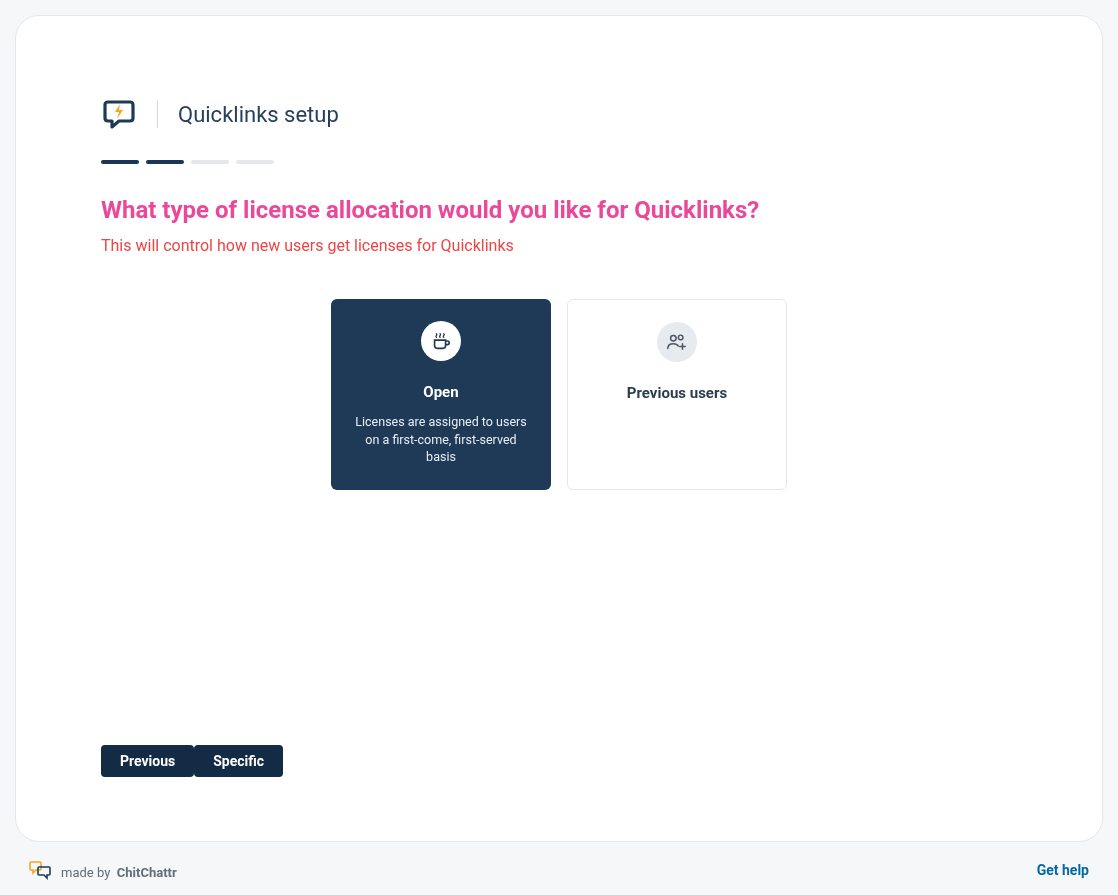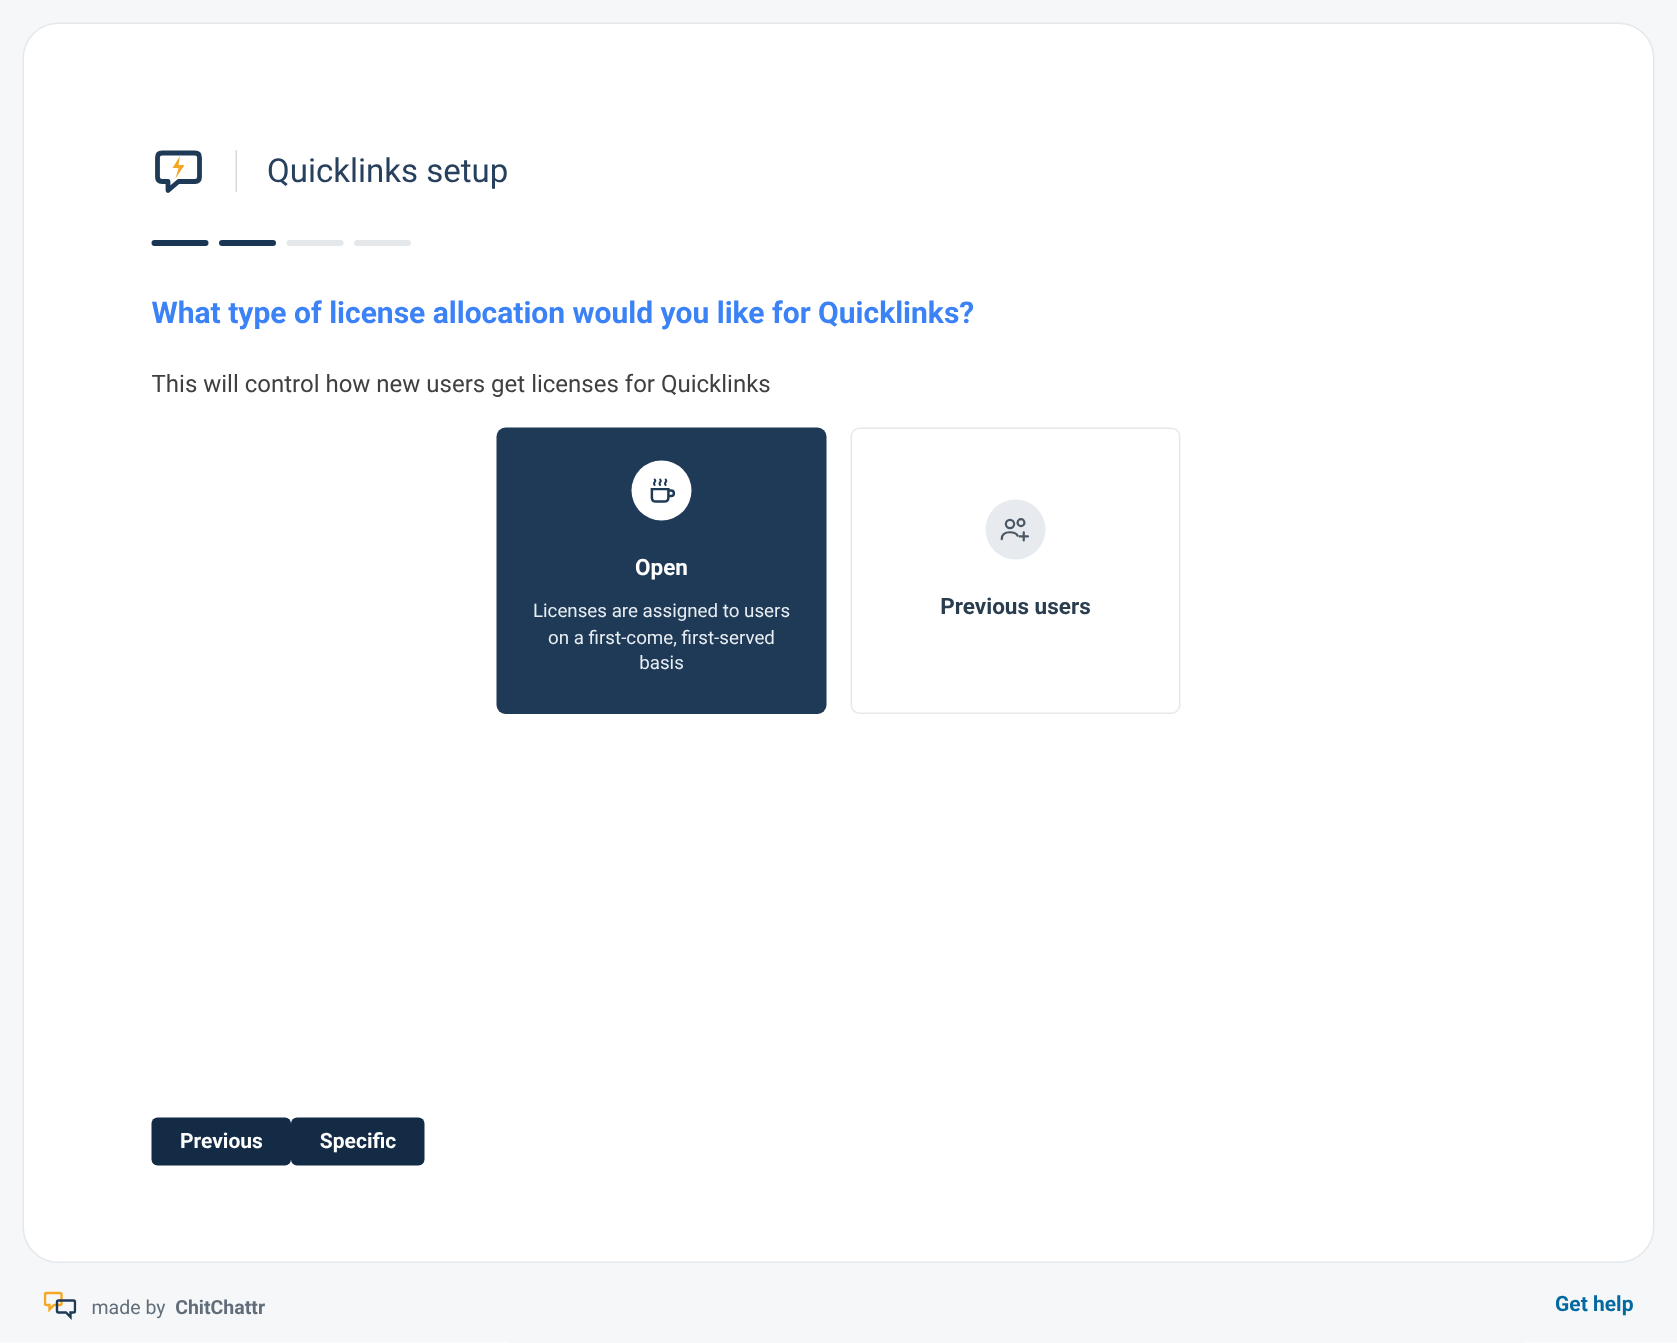--- a/index.html
+++ b/index.html
@@ -66,50 +66,49 @@
       height: 4px;
       border-radius: 3px;
       background: #e5e8eb;
     }
 
     .progress-segment.active {
       background: #1a3654;
     }
 
     .question-title {
-      font-size: 20px;
-      font-weight: 700;
-      color: #3b82f6;
-      margin-bottom: 26px;
+      font-size: 24px;
+      font-weight: 700;
+      color: #ec4899;
+      margin-bottom: 12px;
     }
 
     .question-subtitle {
       font-size: 16px;
-      color: #404040;
-      margin-bottom: 20px;
+      color: #ef4444;
+      margin-bottom: 44px;
     }
 
     .options {
       display: flex;
       justify-content: center;
       gap: 16px;
       margin-bottom: 60px;
     }
 
     .option-card {
       width: 220px;
       min-height: 174px;
       border-radius: 6px;
       padding: 22px 20px 24px 20px;
       display: flex;
       flex-direction: column;
       align-items: center;
       text-align: center;
       cursor: pointer;
-      justify-content: center;
     }
 
     .option-card.selected {
       background: #1e3a57;
       color: #ffffff;
     }
 
     .option-card.unselected {
       background: #ffffff;
       border: 1px solid #e5e8eb;

